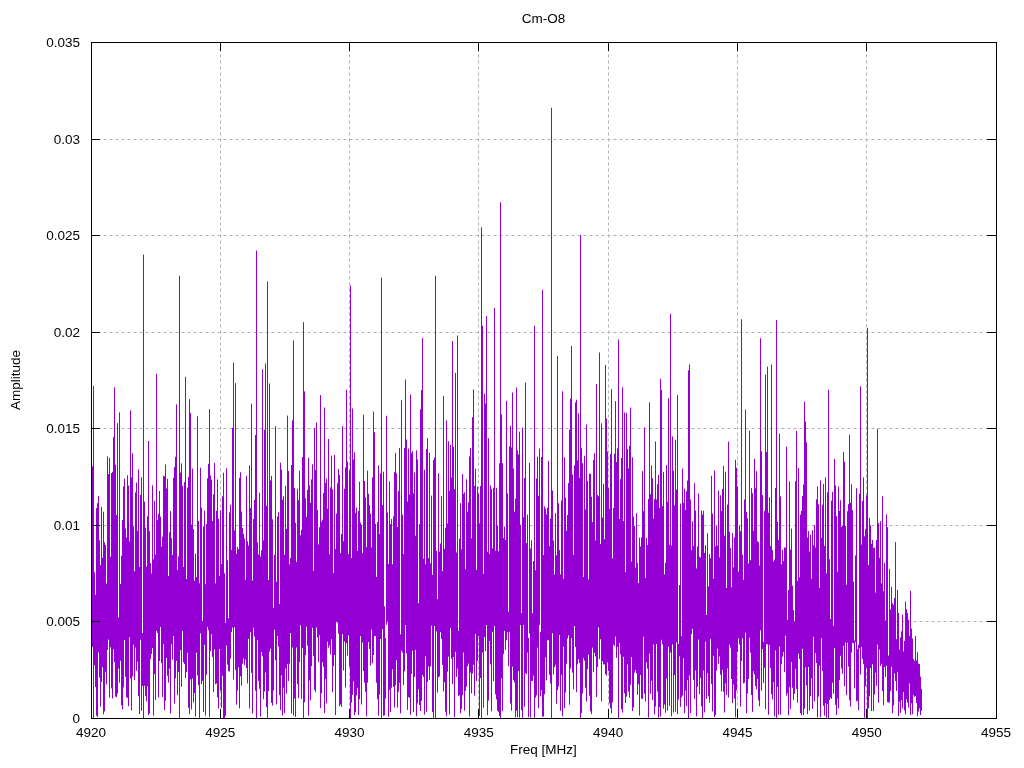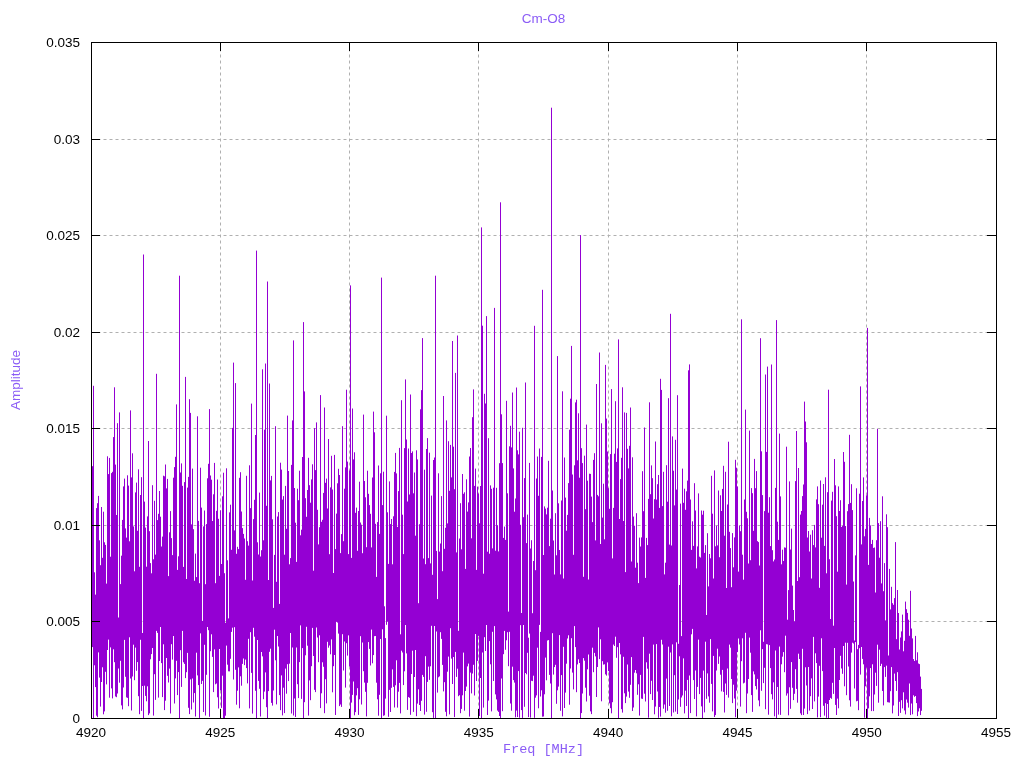--- a/index.html
+++ b/index.html
@@ -1,21 +1,21 @@
 <!DOCTYPE html>
 <html><head>
 <meta charset="utf-8">
 <style>
   html,body{margin:0;padding:0;background:#fff;}
   #screen{position:relative;width:1024px;height:768px;background:#ffffff;overflow:hidden;
-          font-family:"Liberation Sans",sans-serif;color:#8b5cf6;border-radius:25px;}
+          font-family:"Liberation Sans",sans-serif;color:#000000;border-radius:25px;}
   .chart-title{position:absolute;left:91px;top:11px;width:905px;text-align:center;
                font-size:13.5px;}
   .x-label{position:absolute;left:91px;top:742px;width:905px;text-align:center;
-           font-size:13.5px;font-family:Liberation Mono, monospace;}
+           font-size:13.5px;}
   .y-label{position:absolute;left:15px;top:380px;transform:translate(-50%,-50%) rotate(-90deg);
            white-space:nowrap;font-size:13.5px;}
   svg{position:absolute;left:0;top:0;}
   svg text{font-family:"Liberation Sans",sans-serif;font-size:13.5px;fill:#000;}
 </style>
 </head>
 <body>
 
 <div id="screen">
   <div class="chart-title">Cm-O8</div>

